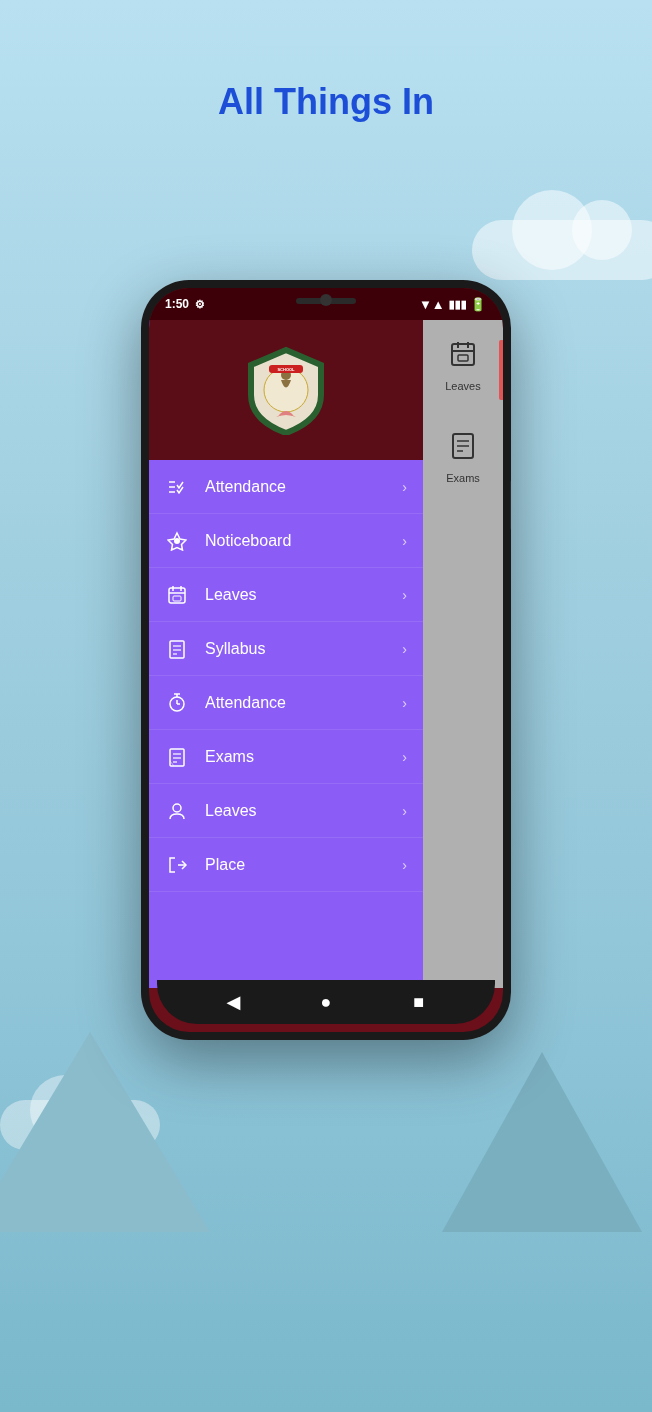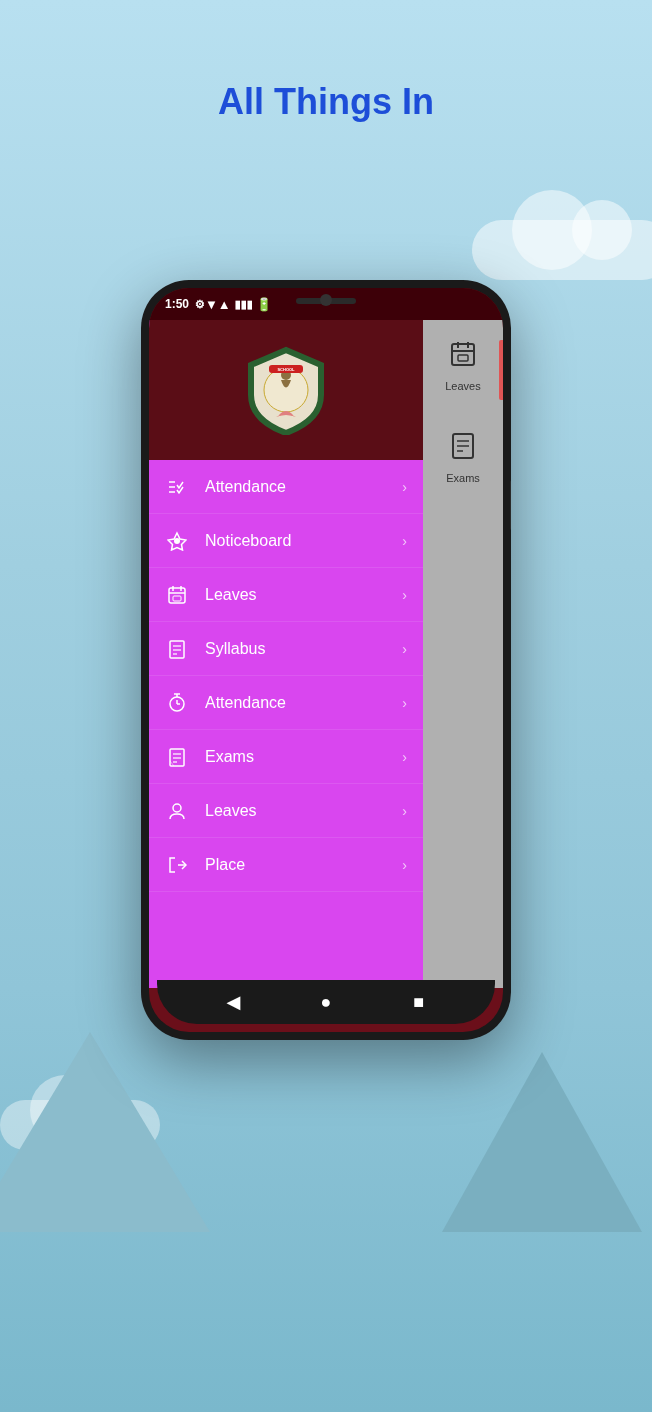--- a/index.html
+++ b/index.html
@@ -151,20 +151,21 @@
       overflow: hidden;
       background: #6b0f1a;
     }
 
     
     .status-bar {
       background: #3d0008;
       height: 32px;
       display: flex;
       align-items: center;
+      justify-content: space-between;
       padding: 0 16px;
       color: white;
       font-size: 12px;
       font-weight: 600;
     }
 
     .status-left {
       display: flex;
       align-items: center;
       gap: 6px;
@@ -178,21 +179,21 @@
 
     
     .drawer-container {
       display: flex;
       height: calc(100% - 32px - 44px);
       position: relative;
     }
 
     
     .main-menu {
-      background: #d946ef;
+      background: #8b5cf6;
       width: 100%;
       flex: 1;
       padding-top: 0;
     }
 
     
     .logo-area {
       background: #5a0d16;
       display: flex;
       justify-content: center;

